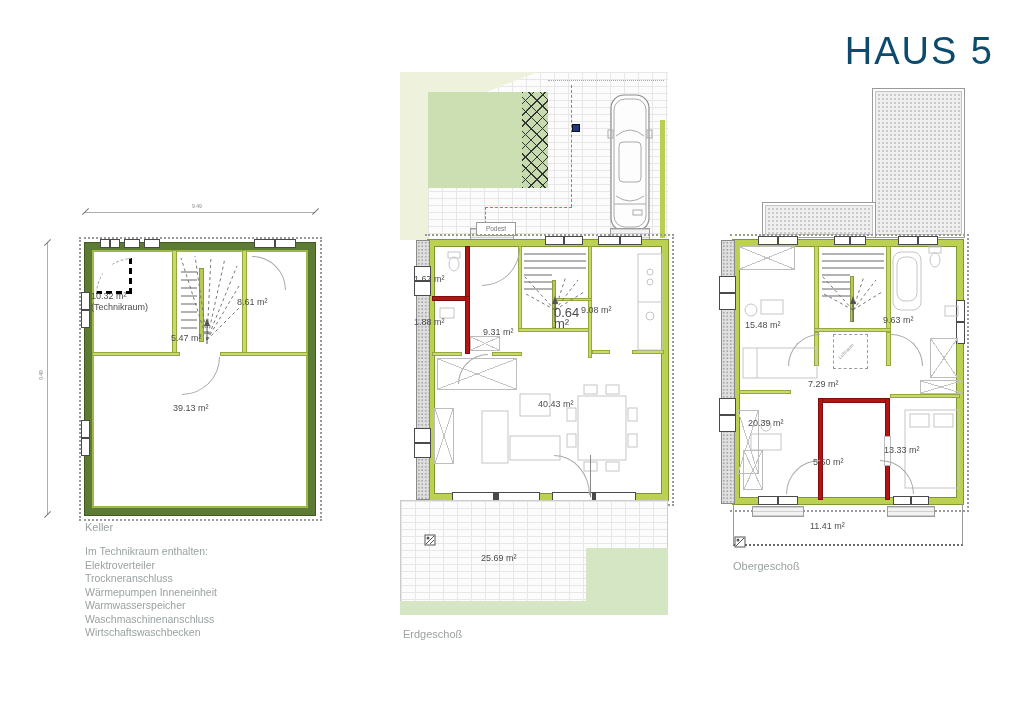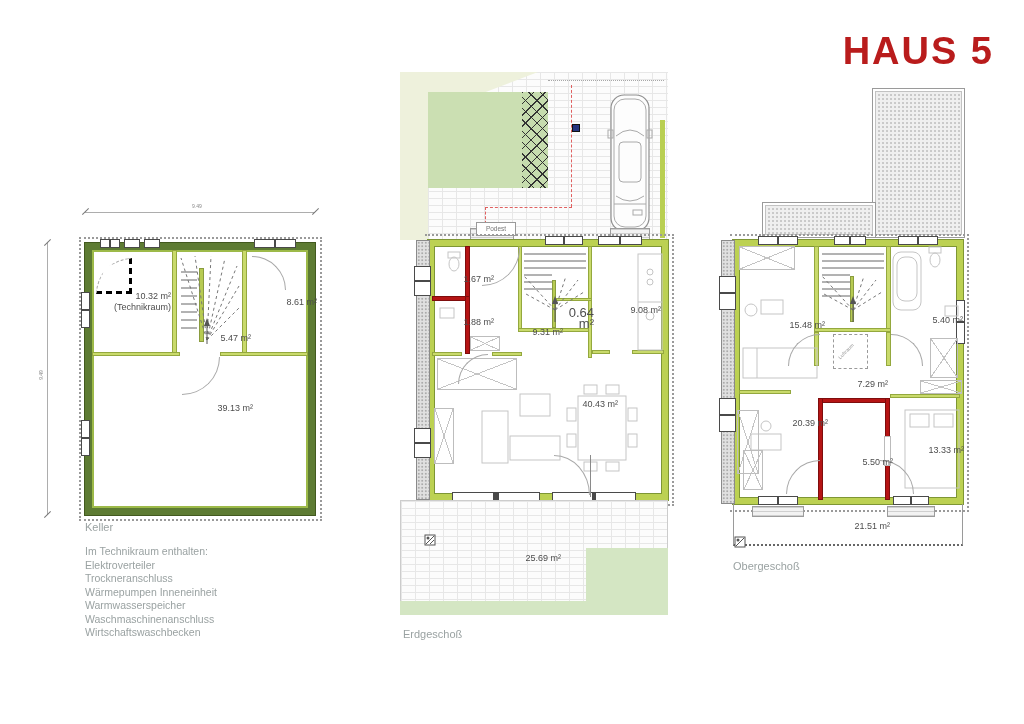--- a/index.html
+++ b/index.html
@@ -1,22 +1,22 @@
 <!DOCTYPE html>
 <html><head>
 <meta charset="utf-8">
 <style>
   html,body{margin:0;padding:0}
   body{width:1024px;height:724px;position:relative;background:#fff;
        font-family:"Liberation Sans",sans-serif;overflow:hidden}
   .abs{position:absolute}
   
   .title{position:absolute;right:30px;top:30px;font-size:38px;letter-spacing:2px;
-         color:#b91c1c;font-weight:700}
-  .lbl{position:absolute;font-size:9px;color:#4d4d4d;text-align:right;width:80px;line-height:11px}
+         color:#0c4a6e;font-weight:400}
+  .lbl{position:absolute;font-size:9px;color:#4d4d4d;text-align:left;width:80px;line-height:11px}
   .lbl.small{font-size:13px;width:40px}
   .plan-name{position:absolute;font-size:11px;color:#9aa2a2}
   .notes{position:absolute;font-size:10.5px;color:#9aa2a2;line-height:13.5px}
   .notes .nt{}
   .dimtxt{position:absolute;font-size:5px;color:#888}
   
   .bld{position:absolute;box-sizing:border-box;background:#fff}
   .keller-wall{border:7px solid #5d7b33;box-shadow:0 0 0 1px #42591f, inset 0 0 0 2px #9dba49}
   .green-wall{border:6px solid #bcd152;box-shadow:0 0 0 1px #7e9634, inset 0 0 0 1px #7e9634}
   .wg{position:absolute;background:#c9da6b;border:1px solid #94a83e;box-sizing:border-box}
@@ -354,19 +354,19 @@
 <div class="qarc tr" style="left:880px;top:460px;width:34px;height:34px"></div>
 
 <div class="abs" style="left:733px;top:504px;width:230px;height:42px;border:1px solid #9a9a9a;border-top:none;box-sizing:border-box;border-bottom:2px dotted #666"></div>
 <svg class="abs" style="left:734px;top:536px" width="12" height="12" viewBox="0 0 12 12">
   <rect x="1" y="1" width="10" height="10" fill="#fff" stroke="#555"></rect>
   <path d="M2,10 L10,2" stroke="#555" fill="none"></path>
   <circle cx="4" cy="4" r="1.5" fill="#555"></circle>
 </svg>
 
 <div class="lbl" style="left:745px;top:320px">15.48 m²</div>
-<div class="lbl" style="left:883px;top:315px">5.40 m²</div>
+<div class="lbl" style="left:883px;top:315px">9.63 m²</div>
 <div class="lbl" style="left:808px;top:379px">7.29 m²</div>
 <div class="lbl" style="left:748px;top:418px">20.39 m²</div>
 <div class="lbl" style="left:813px;top:457px">5.50 m²</div>
 <div class="lbl" style="left:884px;top:445px">13.33 m²</div>
-<div class="lbl" style="left:810px;top:521px">21.51 m²</div>
+<div class="lbl" style="left:810px;top:521px">11.41 m²</div>
 <div class="plan-name" style="left:733px;top:560px">Obergeschoß</div>
 
 </body></html>

